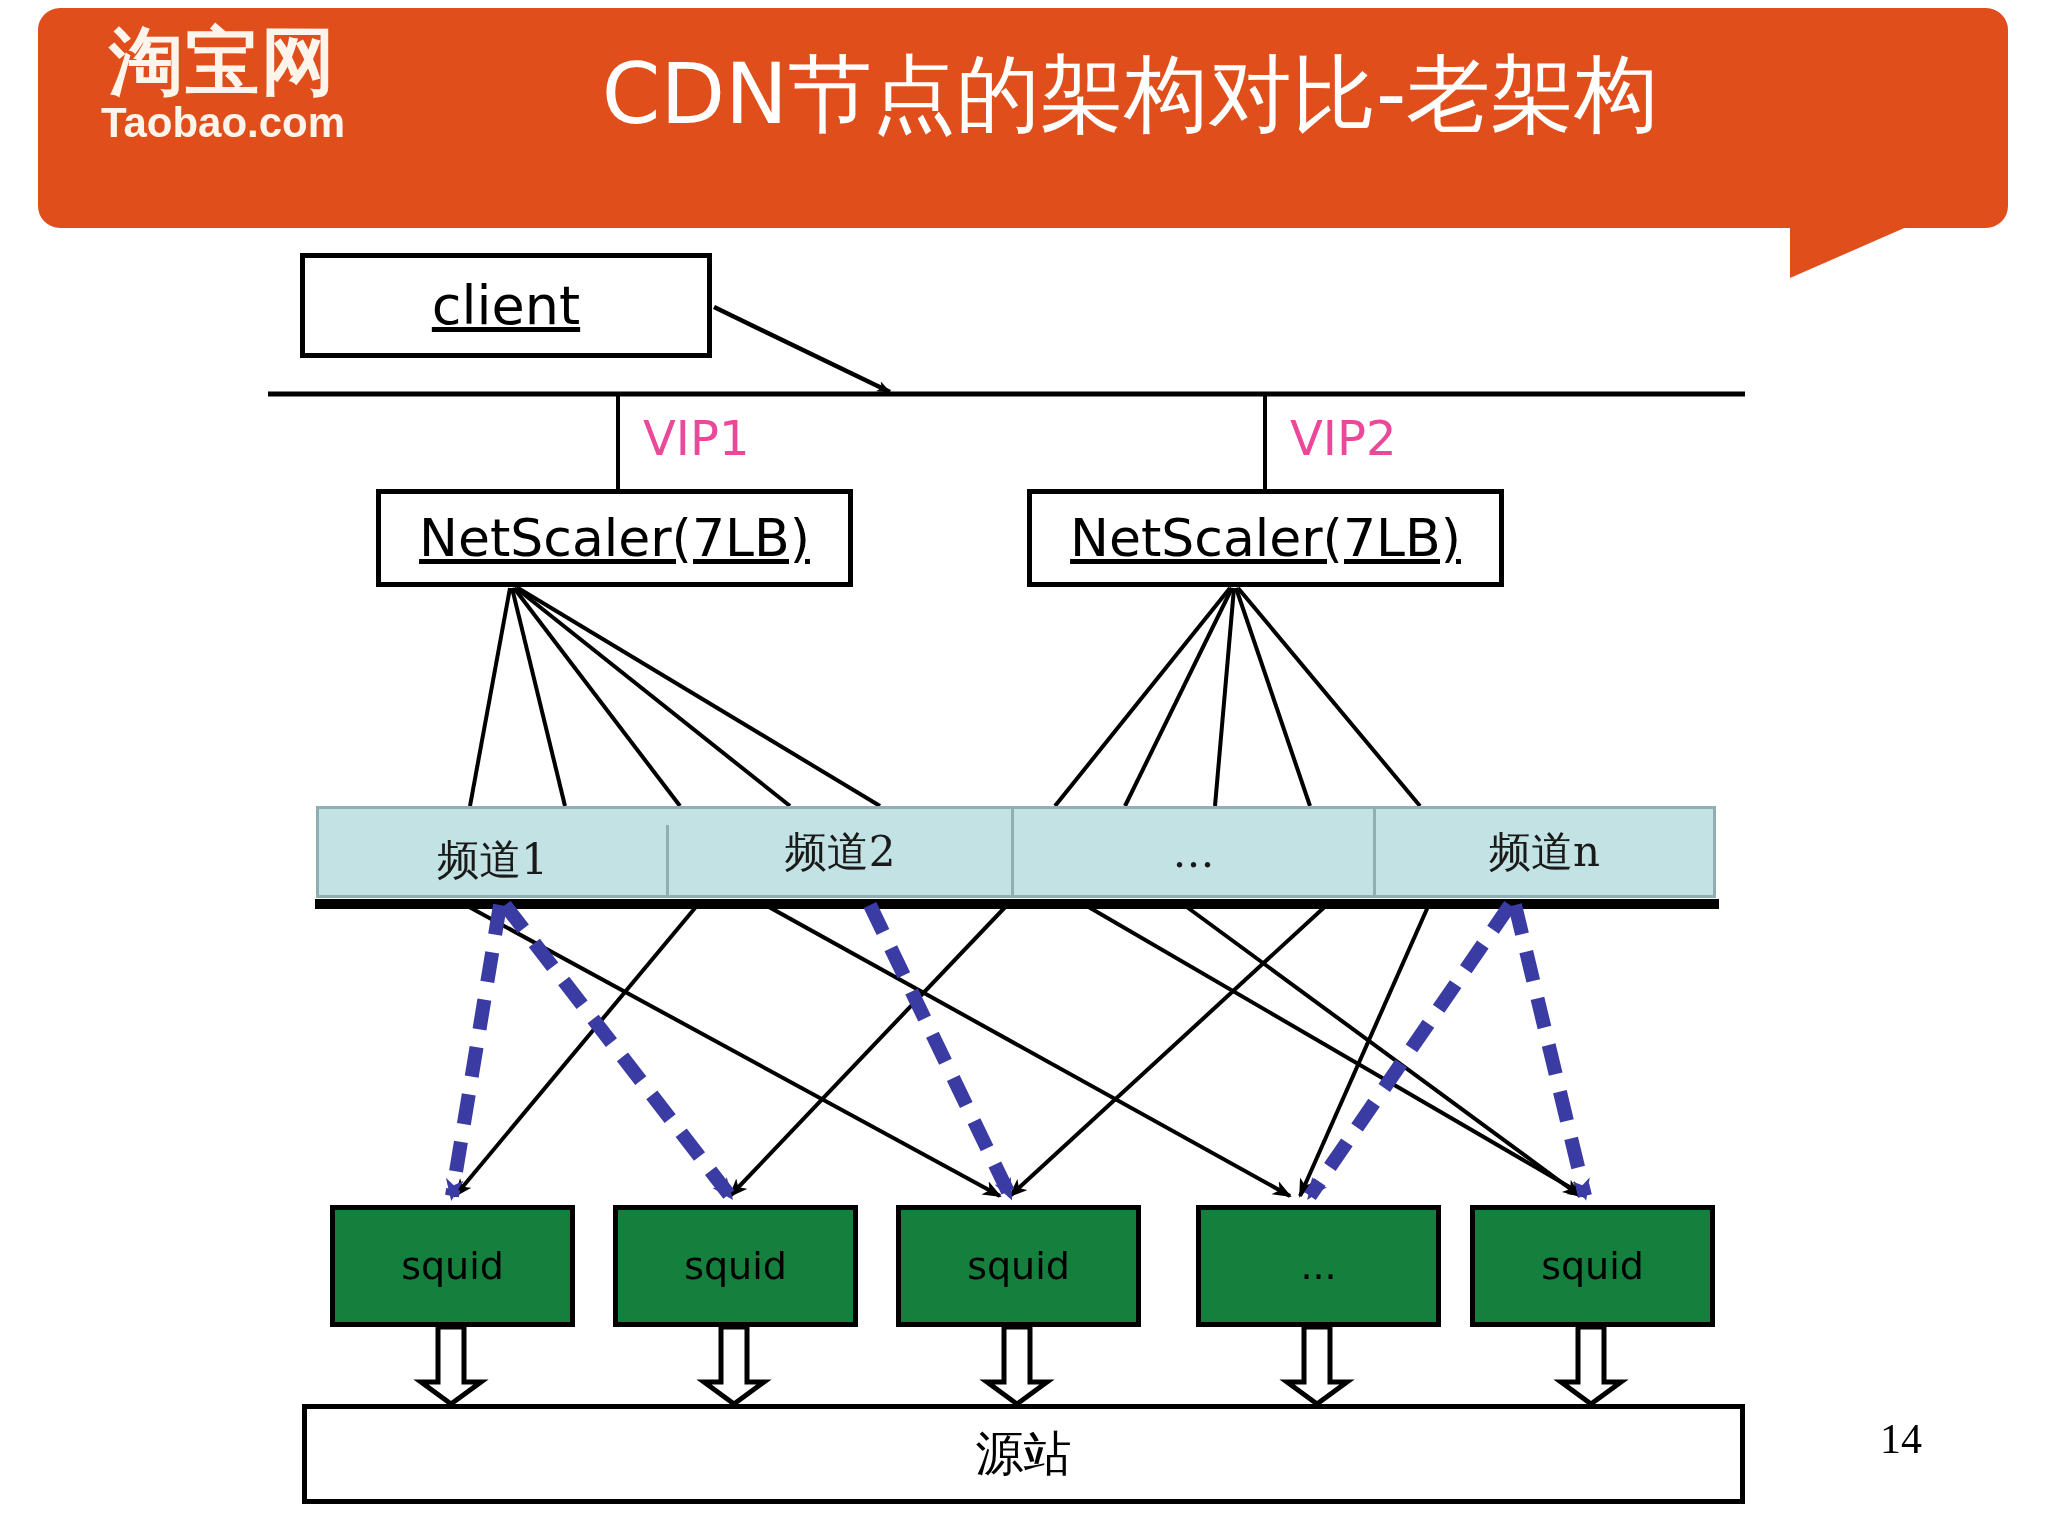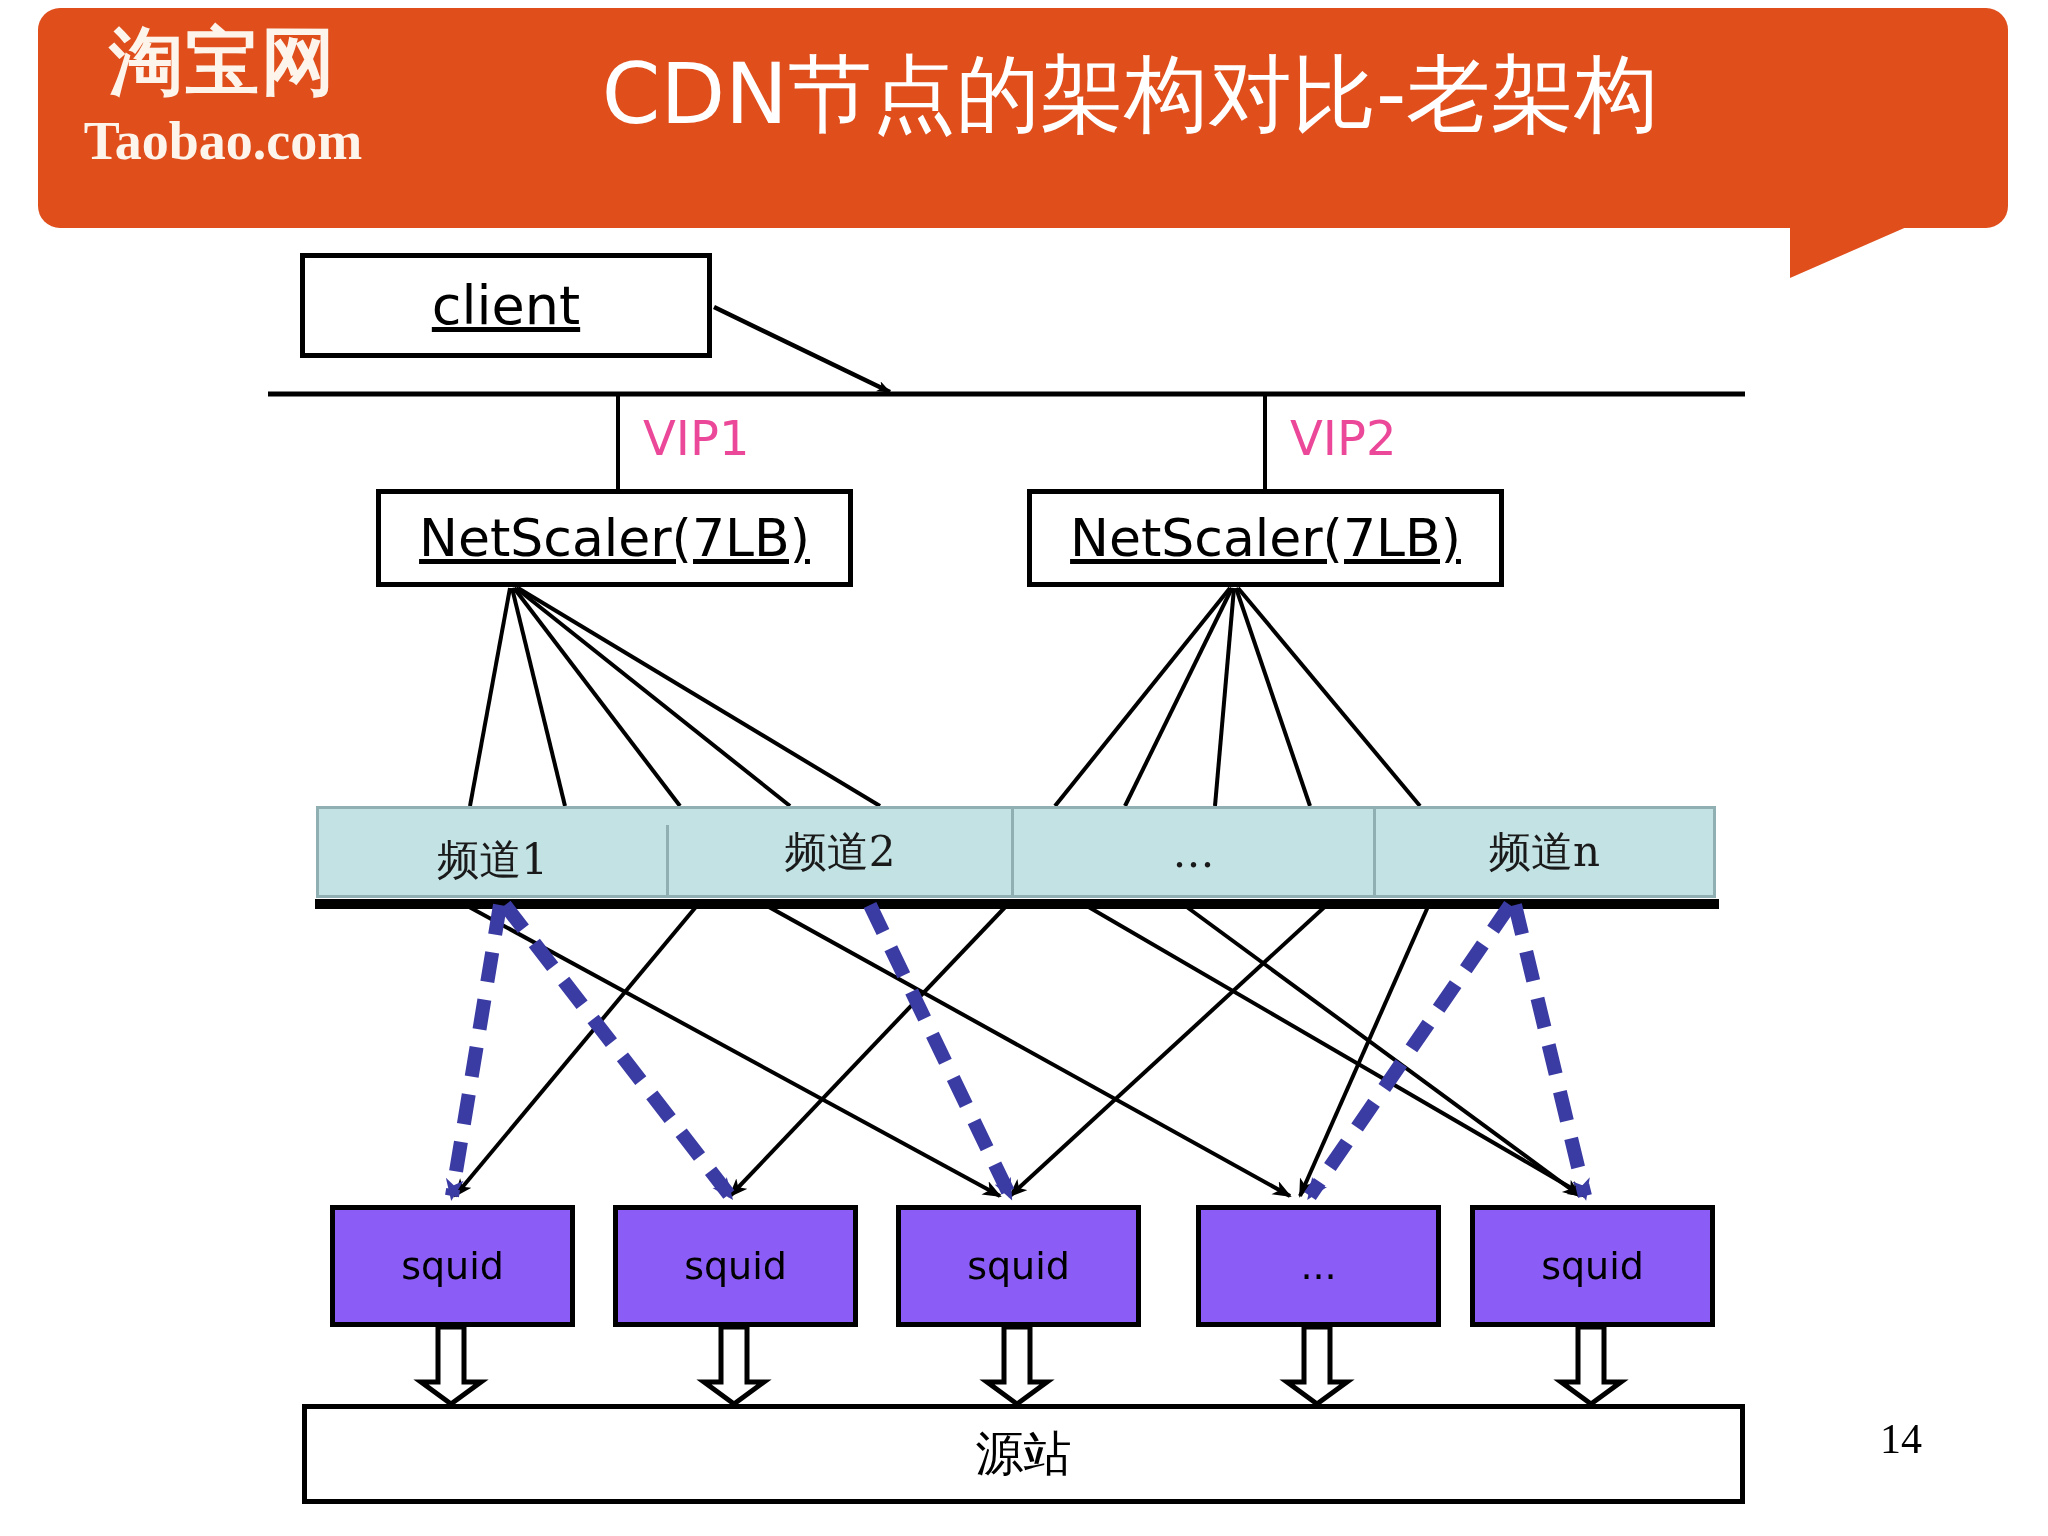--- a/index.html
+++ b/index.html
@@ -48,25 +48,25 @@
   }
   #logo-cn {
     font-family: "DejaVu Sans", "Liberation Sans", sans-serif;
     font-size: 74px;
     font-weight: 700;
     letter-spacing: 2px;
     display: block;
     white-space: nowrap;
   }
   #logo-en {
-    font-family: Liberation Serif, serif;
-    font-size: 54px;
+    font-family: Liberation Sans, sans-serif;
+    font-size: 42px;
     font-weight: 700;
     display: block;
-    margin-top: 16px;
+    margin-top: 4px;
     white-space: nowrap;
   }
   #slide-title {
     position: absolute;
     left: 420px; top: 46px;
     width: 1420px;
     z-index: 4;
     color: #ffffff;
     font-family: "DejaVu Sans", "Liberation Sans", sans-serif;
     font-size: 84px;
@@ -90,21 +90,21 @@
     z-index: 6;
     text-decoration: underline;
   }
   #box-client { left: 300px; top: 253px; width: 412px; height: 105px; font-size: 54px; }
   #box-ns1 { left: 376px; top: 489px; width: 477px; height: 98px; font-size: 52px; }
   #box-ns2 { left: 1027px; top: 489px; width: 477px; height: 98px; font-size: 52px; }
 
   .squid-box {
     position: absolute;
     box-sizing: border-box;
-    background: #8b5cf6;
+    background: #15803d;
     border: 5px solid #000000;
     display: flex;
     align-items: center;
     justify-content: center;
     font-family: "DejaVu Sans", "Liberation Sans", sans-serif;
     font-size: 38px;
     color: #000000;
     z-index: 6;
     width: 245px; height: 122px; top: 1205px;
   }

